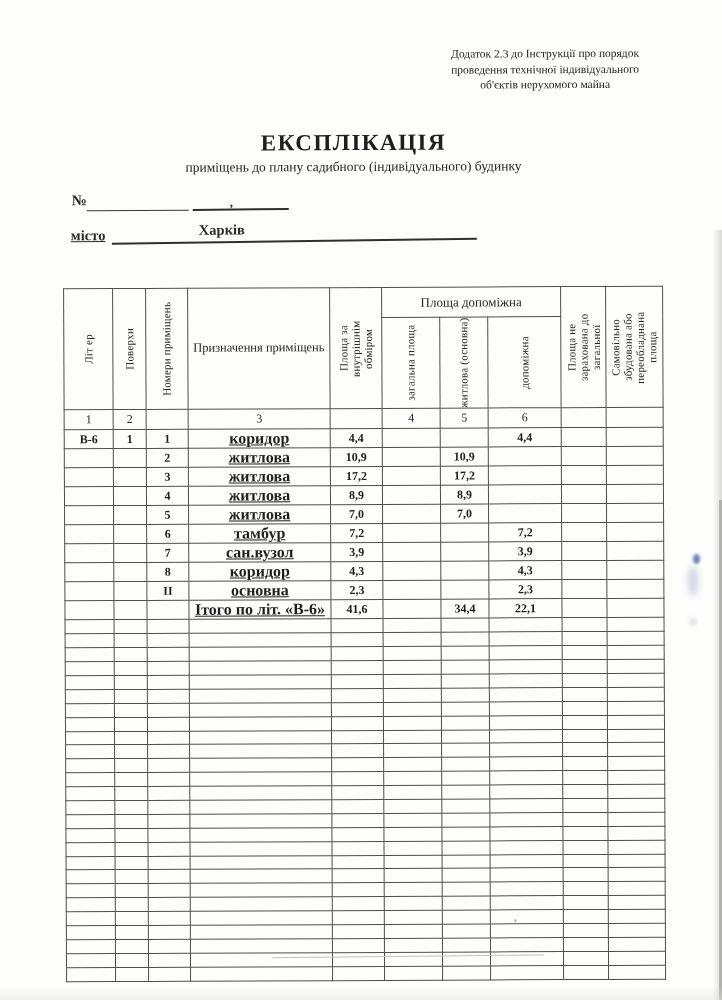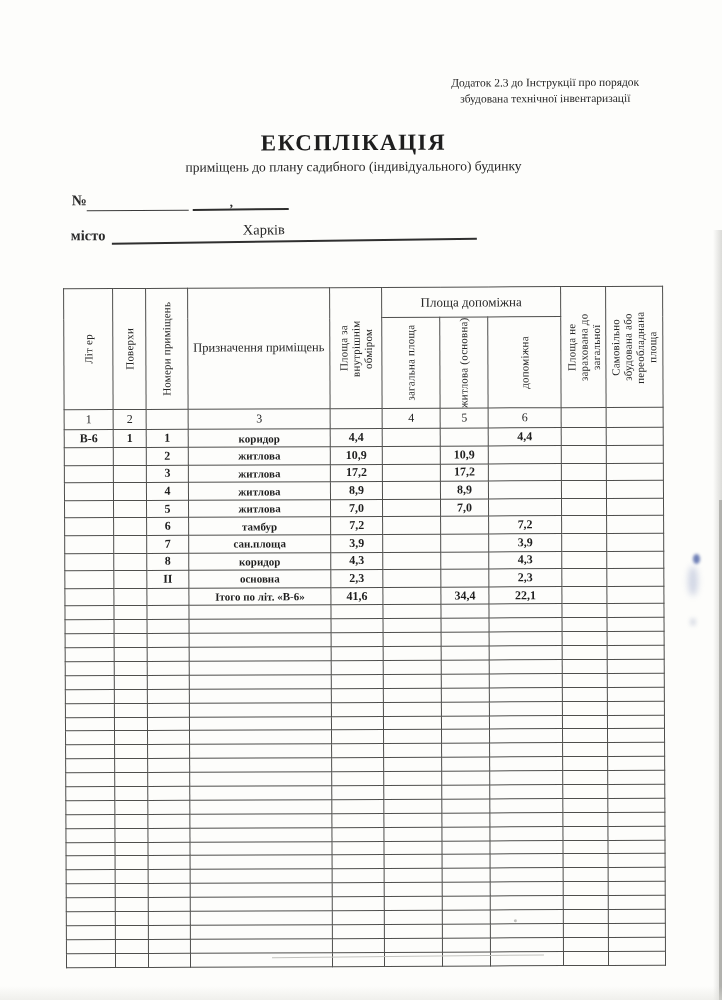--- a/index.html
+++ b/index.html
@@ -11,34 +11,34 @@
     overflow:hidden;
     position:relative;
   }
   .sheet{
     position:absolute;inset:0;
     transform:rotate(-0.25deg);
     transform-origin:50% 50%;
   }
   
   .note{
-    position:absolute;left:438px;top:76px;width:218px;
+    position:absolute;left:438px;top:47px;width:218px;
     text-align:center;font-size:11.5px;line-height:15.5px;color:#242424;
   }
   
   .title-wrap{position:absolute;left:0;top:130px;width:710px;text-align:center;}
   .title{font-size:23px;font-weight:bold;letter-spacing:1.5px;color:#1e1e1e;}
   .subtitle{font-size:13.5px;margin-top:3px;color:#242424;}
   
   .no-label{position:absolute;left:73px;top:191px;font-size:15px;font-weight:bold;}
   .no-line1{position:absolute;left:88px;top:209px;width:102px;height:1px;background:#3a3a3a;}
   .no-line2{position:absolute;left:194px;top:208px;width:96px;height:2px;background:#2e2e2e;transform:rotate(-0.4deg);}
   .no-comma{position:absolute;left:231px;top:194px;font-size:13px;font-weight:bold;}
-  .city-label{position:absolute;left:72px;top:226px;font-size:14.5px;font-weight:bold;}
-  .city-value{position:absolute;left:200px;top:221px;width:130px;text-align:center;font-size:14.5px;font-weight:normal;}
+  .city-label{position:absolute;left:72px;top:226px;font-size:14.5px;font-weight:bold;text-decoration:underline;}
+  .city-value{position:absolute;left:200px;top:221px;width:130px;text-align:left;font-size:14.5px;font-weight:bold;}
   .city-line{position:absolute;left:113px;top:240px;width:365px;height:1.5px;background:#2f2f2f;transform:rotate(-0.55deg);}
   
   table.expl{
     position:absolute;left:64px;top:287px;
     border-collapse:collapse;table-layout:fixed;
     font-family:"Liberation Serif", serif;
   }
   table.expl th, table.expl td{
     border:1px solid #4e4e4c;
     padding:0;margin:0;
@@ -54,21 +54,21 @@
     transform:rotate(180deg);
     margin:0 auto;
     font-size:11px;line-height:1.12;
     max-height:95px;
     letter-spacing:.2px;
   }
   th.span-h{font-size:13px;}
   th.horiz{font-size:12.5px;line-height:1.25;padding:0 8px;}
   tr.num-row td{height:19px;font-size:12px;}
   tr.data-row td{height:16.6px;font-size:12px;font-weight:bold;color:#1f1f1f;}
-  tr.data-row td.name-cell{font-size:11px;}
+  tr.data-row td.name-cell{font-size:16px;text-decoration:underline;}
   tr.empty-row td{height:12.9px;}
   
   .edge-strip{
     position:absolute;right:0;top:230px;bottom:0;width:9px;
     background:linear-gradient(to right, rgba(200,200,196,0), rgba(190,190,186,.55));
     pointer-events:none;
   }
   .edge-dark{
     position:absolute;right:0;top:500px;bottom:0;width:3px;
     background:#8d8d89;opacity:.55;filter:blur(.5px);
@@ -100,21 +100,22 @@
     pointer-events:none;
   }
 </style>
 </head>
 <body>
 
 <div class="sheet">
 
   <div class="note">
     <div>Додаток 2.3 до Інструкції про порядок</div>
-    <div>збудована технічної інвентаризації</div>
+    <div>проведення технічної індивідуального</div>
+    <div>об'єктів нерухомого майна</div>
   </div>
 
   <div class="title-wrap">
     <div class="title">ЕКСПЛІКАЦІЯ</div>
     <div class="subtitle">приміщень до плану садибного (індивідуального) будинку</div>
   </div>
 
   <div class="no-label">№</div>
   <div class="no-line1"></div>
   <div class="no-line2"></div>
@@ -254,21 +255,21 @@
           <td></td>
           <td></td>
           <td>7,2</td>
           <td></td>
           <td></td>
         </tr>
         <tr class="data-row">
           <td></td>
           <td></td>
           <td>7</td>
-          <td class="name-cell">сан.площа</td>
+          <td class="name-cell">сан.вузол</td>
           <td>3,9</td>
           <td></td>
           <td></td>
           <td>3,9</td>
           <td></td>
           <td></td>
         </tr>
         <tr class="data-row">
           <td></td>
           <td></td>

